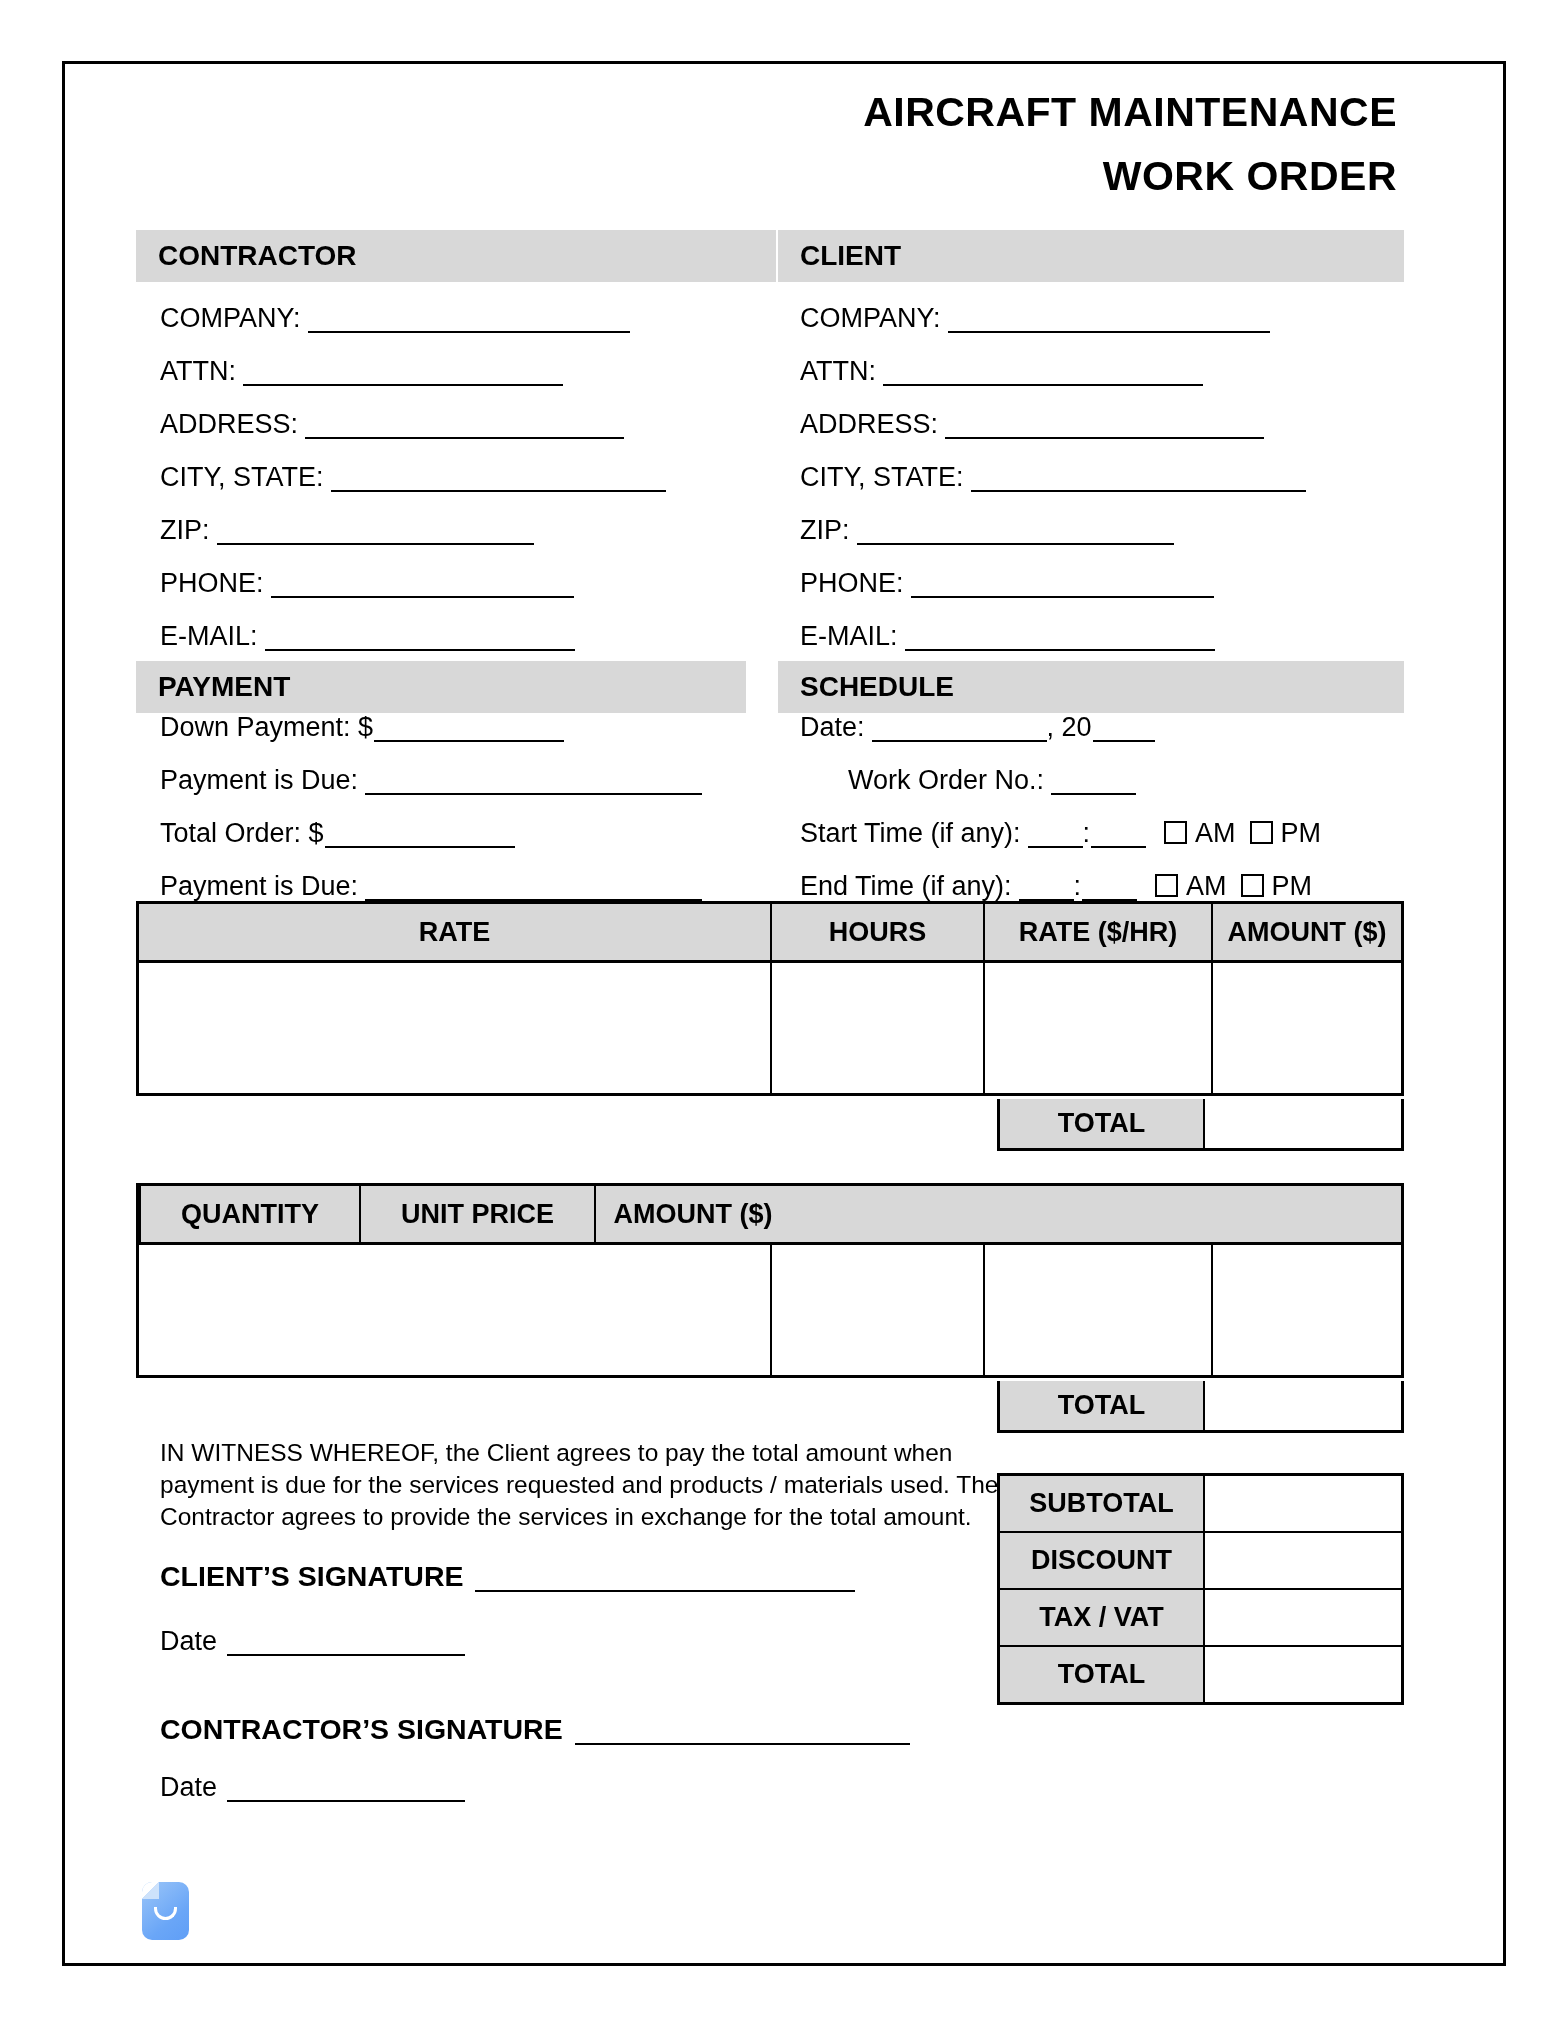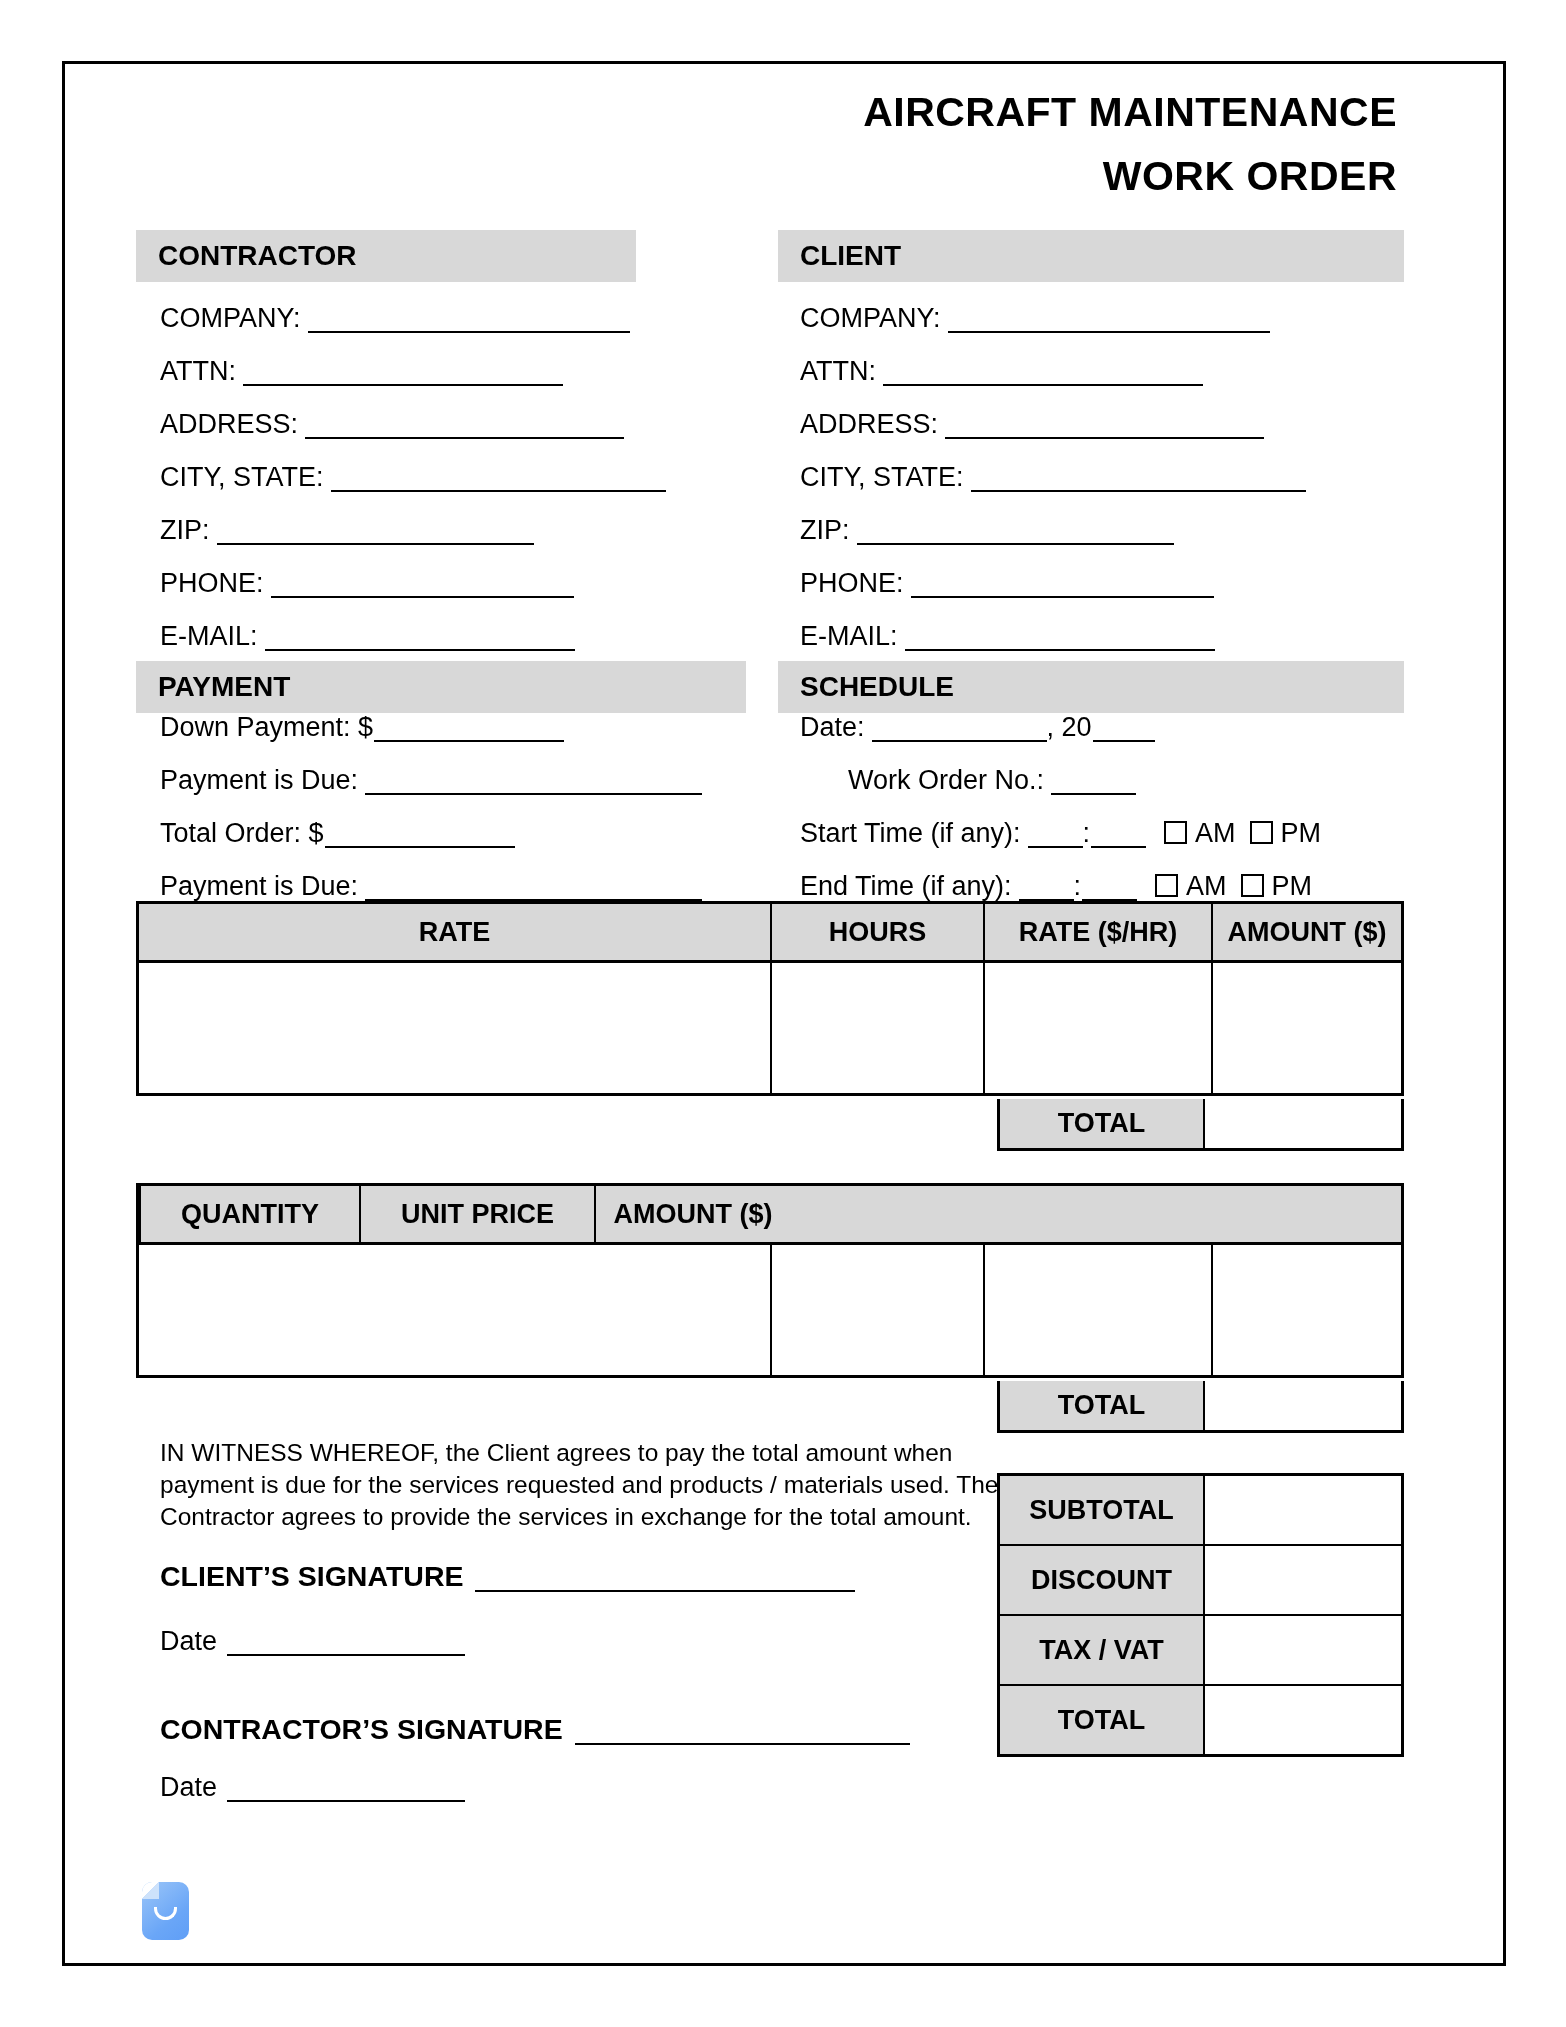--- a/index.html
+++ b/index.html
@@ -20,21 +20,21 @@
   .title {
     position:absolute; top:80px; right:169px;
     text-align:right; font-weight:bold; font-size:41px; line-height:64px;
     letter-spacing:0.5px;
   }
   .bar {
     position:absolute; height:52px; background:#d8d8d8;
     display:flex; align-items:center; padding-left:22px;
     box-sizing:border-box; font-weight:bold; font-size:28px;
   }
-  .bar-contractor { left:136px; top:230px; width:500px; }
+  .bar-contractor { left:136px; top:230px; width:640px; }
   .bar-client     { left:778px; top:230px; width:626px; }
   .bar-payment    { left:136px; top:661px; width:610px;text-align:right; }
   .bar-schedule   { left:778px; top:661px; width:626px; }
 
   .frow { position:absolute; font-size:27px; white-space:nowrap; }
   .blank {
     display:inline-block; border-bottom:2.5px solid #000;
     vertical-align:-6px; margin-left:7px; height:1px;
   }
   .blank.tight { margin-left:1px; }
@@ -75,21 +75,21 @@
     width:205px; background:#d8d8d8; border-right:2.5px solid #000;
     box-sizing:border-box; display:flex; align-items:center; justify-content:center;
     font-weight:bold; font-size:27px;
   }
   .total-value { flex:1; background:#fff; }
 
   .summary {
     position:absolute; left:997px; top:1473px; width:407px;
     border:3px solid #000; box-sizing:border-box; background:#fff;
   }
-  .srow { display:flex; height:68px; border-top:2.5px solid #000; }
+  .srow { display:flex; height:55px; border-top:2.5px solid #000; }
   .srow:first-child { border-top:none; }
   .slabel {
     width:205px; background:#d8d8d8; border-right:2.5px solid #000;
     box-sizing:border-box; display:flex; align-items:center; justify-content:center;
     font-weight:bold; font-size:27px;
   }
   .svalue { flex:1; background:#fff; }
 
   .legal { position:absolute; left:160px; top:1437px; font-size:24.5px; line-height:32px; }
 

